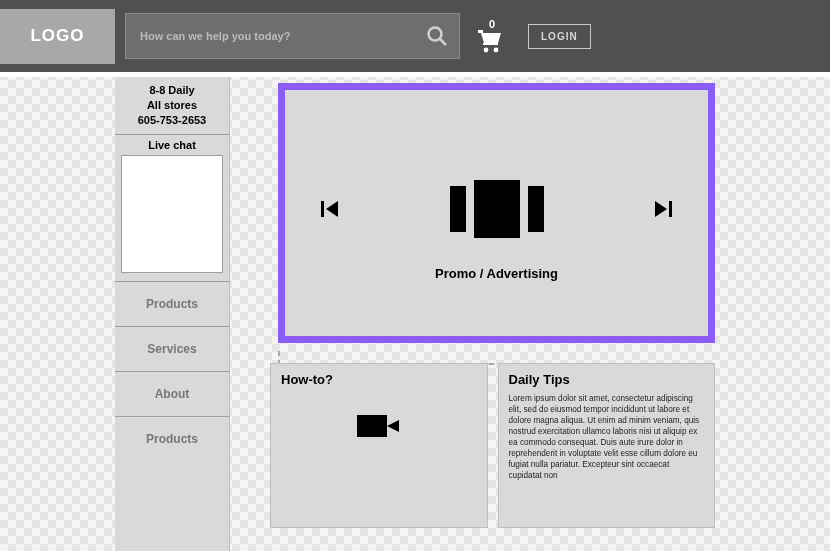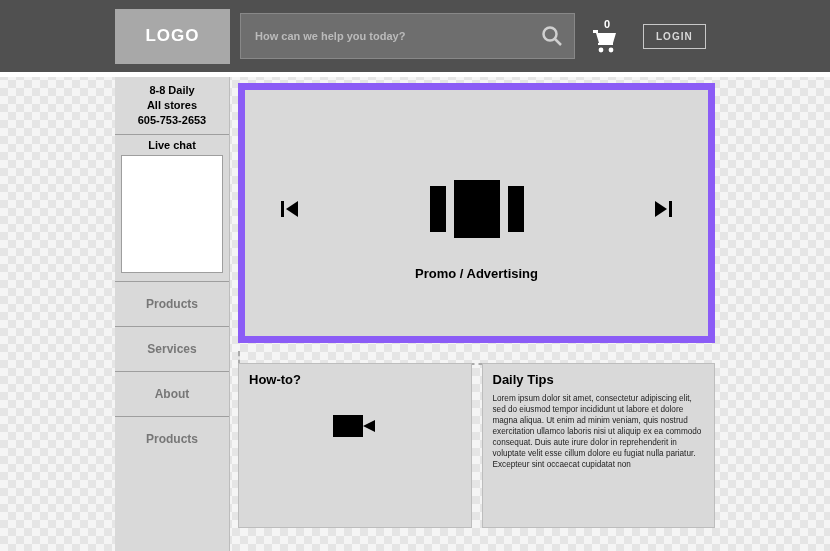--- a/index.html
+++ b/index.html
@@ -10,21 +10,20 @@
       background:
         repeating-conic-gradient(#e5e5e5 0% 25%, #f5f5f5 0% 50%) 0 0 / 16px 16px;
       overflow: hidden;
     }
     
     .header {
       background: #505050;
       height: 72px;
       display: flex;
       align-items: center;
-      padding-left: 115px;
       gap: 10px;
     }
     .logo {
       background: #a8a8a8;
       color: #fff;
       width: 115px;
       height: 55px;
       display: flex;
       align-items: center;
       justify-content: center;
@@ -78,20 +77,21 @@
       letter-spacing: 1px;
       margin-left: 12px;
       cursor: pointer;
     }
     .hr-line { height: 5px; background: #fff; }
     
     .page {
       display: flex;
       height: calc(551px - 72px - 5px);
       padding-left: 115px;
+      gap: 40px;
     }
     
     .sidebar {
       width: 115px;
       background: #d9d9d9;
       border-right: 1px solid #bdbdbd;
       display: flex;
       flex-direction: column;
       font-size: 11px;
     }
@@ -170,21 +170,21 @@
     }
     .dash-spacer {
       margin: 8px 0 0 8px;
       height: 14px;
       border-left: 2px dashed #aaa;
       border-bottom: 2px dashed #aaa;
     }
     .panels {
       display: flex;
       gap: 10px;
-      margin: -2px 0 0 8px;
+      margin: -2px 0 0 0;
       border-radius: 28px;
     }
     .panel {
       background: #d9d9d9;
       border: 1px solid #bdbdbd;
       padding: 8px 10px;
       flex: 1;
       min-height: 165px;
     }
     .panel h3 {

